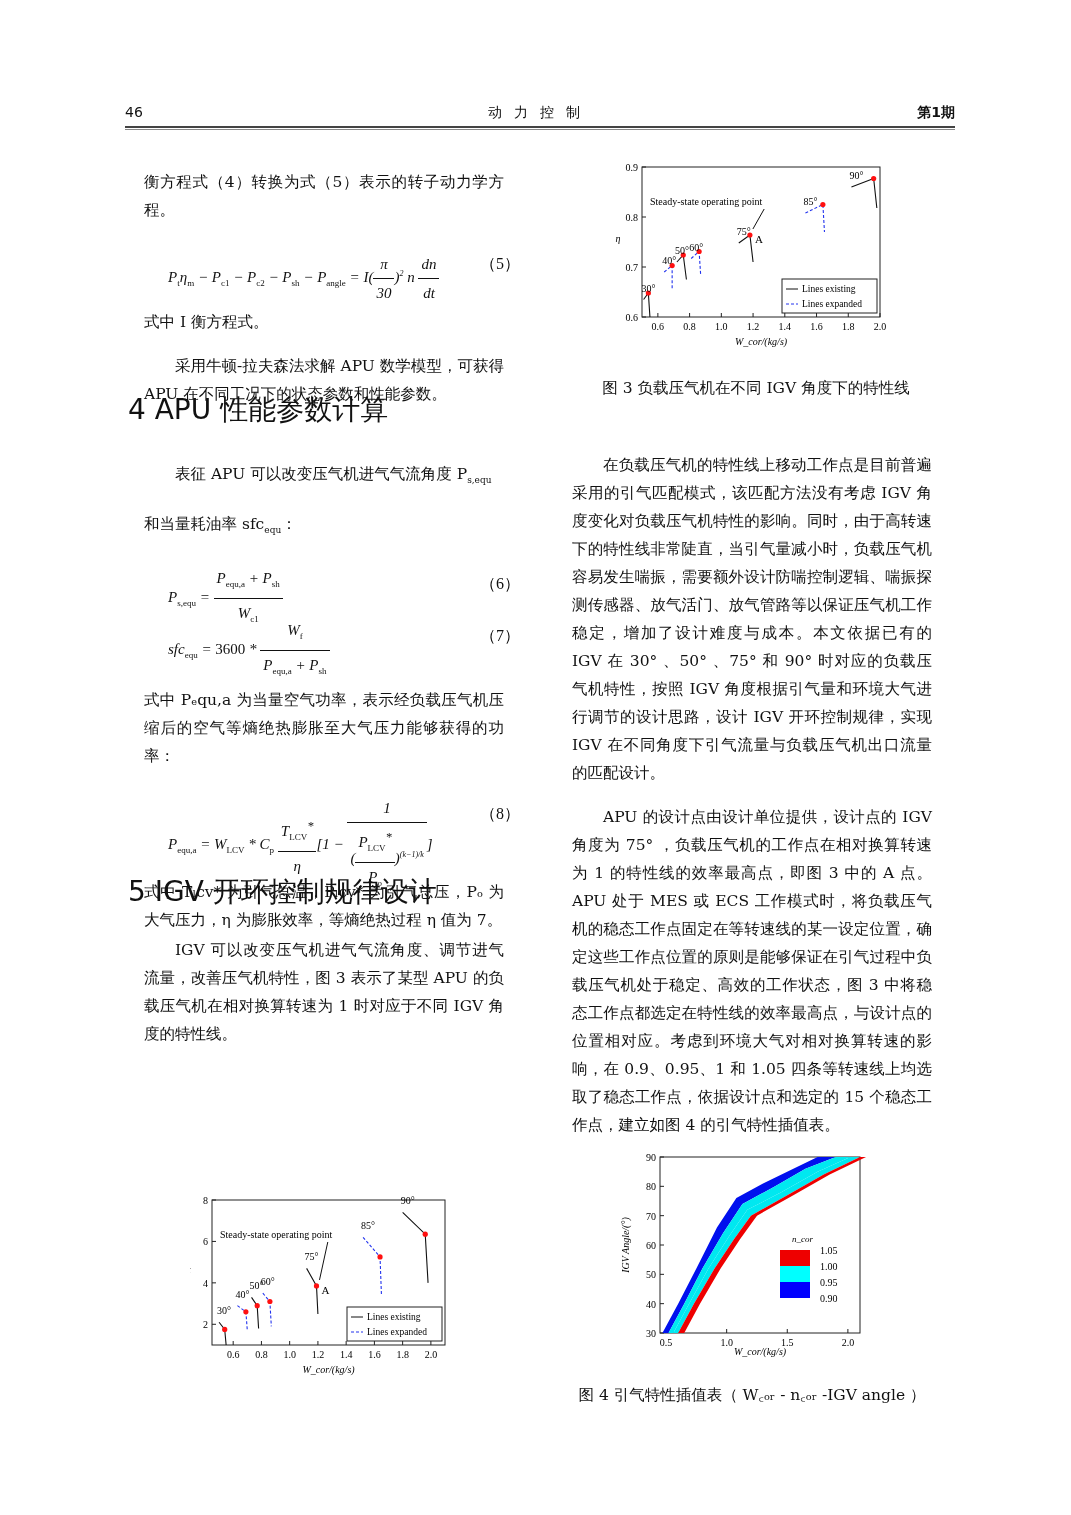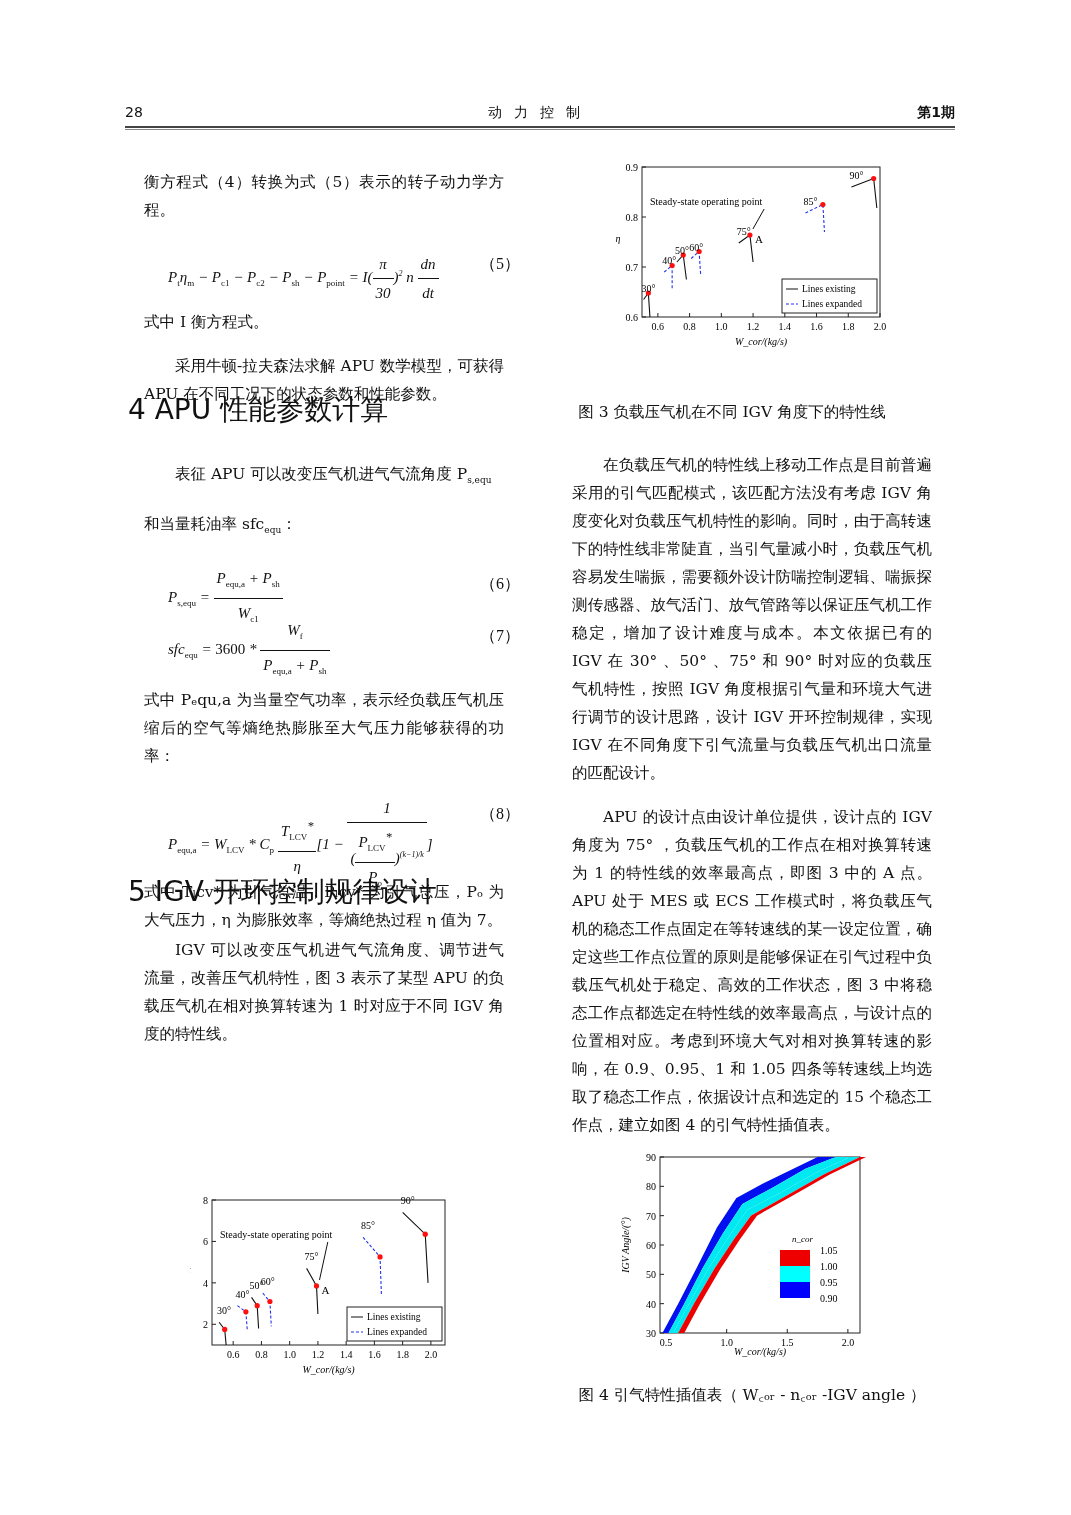--- a/index.html
+++ b/index.html
@@ -23,31 +23,31 @@
   .frac .n{display:block;border-bottom:1px solid #111;padding:0 3px;}
   .frac .d{display:block;padding:0 3px;}
   .sec{font-family:"DejaVu Sans","Liberation Sans",sans-serif;font-size:28px;}
   .cap{position:absolute;font-size:15.5px;text-align:center;}
   svg text{font-family:"Liberation Serif",serif;}
 </style>
 </head>
 <body>
 
 <div class="hdr">
-  <span class="pg">28</span>
+  <span class="pg">46</span>
   <span class="jt">动力控制</span>
   <span class="is">第1期</span>
 </div>
 <div class="rule1"></div>
 <div class="rule2"></div>
 
 <div class="col colL" style="top:152px;">
   <p>衡方程式（4）转换为式（5）表示的转子动力学方程。</p>
   <div class="eq" style="height:52px;">
-    <span class="body">P<sub>t</sub>η<sub>m</sub> − P<sub>c1</sub> − P<sub>c2</sub> − P<sub>sh</sub> − P<sub>point</sub> = I(<span class="frac"><span class="n">π</span><span class="d">30</span></span>)<sup style="font-size:8px">2</sup> n <span class="frac"><span class="n">dn</span><span class="d">dt</span></span></span>
+    <span class="body">P<sub>t</sub>η<sub>m</sub> − P<sub>c1</sub> − P<sub>c2</sub> − P<sub>sh</sub> − P<sub>angle</sub> = I(<span class="frac"><span class="n">π</span><span class="d">30</span></span>)<sup style="font-size:8px">2</sup> n <span class="frac"><span class="n">dn</span><span class="d">dt</span></span></span>
     <span class="num">（5）</span>
   </div>
   <p>式中 I 衡方程式。</p>
   <p class="ind">采用牛顿-拉夫森法求解 APU 数学模型，可获得 APU 在不同工况下的状态参数和性能参数。</p>
 </div>
 
 <div class="col colL sec" style="top:396px;">4   APU 性能参数计算</div>
 
 <div class="col colL" style="top:444px;">
   <p class="ind"><span>表征 APU 可以改变压气机进气气流角度 P</span><sub>s,equ</sub></p>
@@ -185,21 +185,21 @@
     <line x1="154.17333333333335" y1="54" x2="142.89333333333332" y2="73.99999999999999" stroke="#111"></line>
     <rect x="172" y="124" width="95" height="34" fill="#fff" stroke="#222"></rect>
     <line x1="176" y1="134" x2="188" y2="134" stroke="#111"></line>
     <text x="192" y="137" font-size="9.5">Lines existing</text>
     <line x1="176" y1="149" x2="188" y2="149" stroke="#2233ee" stroke-dasharray="3,2"></line>
     <text x="192" y="152" font-size="9.5">Lines expanded</text>
     <text x="151" y="190" font-size="10" text-anchor="middle" font-style="italic">W_cor/(kg/s)</text>
     <text x="8" y="87" font-size="10" font-style="italic" text-anchor="middle">η</text>
   </svg>
 
-<div class="cap" style="left:536px;top:378px;width:392px;margin-top:24px;">图 3   负载压气机在不同 IGV 角度下的特性线</div>
+<div class="cap" style="left:560px;top:378px;width:392px;">图 3   负载压气机在不同 IGV 角度下的特性线</div>
 
 <div class="col colR" style="top:435px;">
   <p class="ind">在负载压气机的特性线上移动工作点是目前普遍采用的引气匹配模式，该匹配方法没有考虑 IGV 角度变化对负载压气机特性的影响。同时，由于高转速下的特性线非常陡直，当引气量减小时，负载压气机容易发生喘振，需要额外设计防喘控制逻辑、喘振探测传感器、放气活门、放气管路等以保证压气机工作稳定，增加了设计难度与成本。本文依据已有的 IGV 在 30° 、50° 、75° 和 90° 时对应的负载压气机特性，按照 IGV 角度根据引气量和环境大气进行调节的设计思路，设计 IGV 开环控制规律，实现 IGV 在不同角度下引气流量与负载压气机出口流量的匹配设计。</p>
   <p class="ind">APU 的设计点由设计单位提供，设计点的 IGV 角度为 75° ，负载压气机的工作点在相对换算转速为 1 的特性线的效率最高点，即图 3 中的 A 点。APU 处于 MES 或 ECS 工作模式时，将负载压气机的稳态工作点固定在等转速线的某一设定位置，确定这些工作点位置的原则是能够保证在引气过程中负载压气机处于稳定、高效的工作状态，图 3 中将稳态工作点都选定在特性线的效率最高点，与设计点的位置相对应。考虑到环境大气对相对换算转速的影响，在 0.9、0.95、1 和 1.05 四条等转速线上均选取了稳态工作点，依据设计点和选定的 15 个稳态工作点，建立如图 4 的引气特性插值表。</p>
 </div>
 
 <svg id="chart-igv" style="position:absolute;left:615px;top:1145px;" width="270" height="215">
     <rect x="45" y="12" width="200" height="176" fill="none" stroke="#222" stroke-width="1"></rect>
     <line x1="51.06060606060606" y1="188" x2="51.06060606060606" y2="184" stroke="#222"></line>
     <text x="51.06060606060606" y="201" font-size="10" text-anchor="middle">0.5</text>

